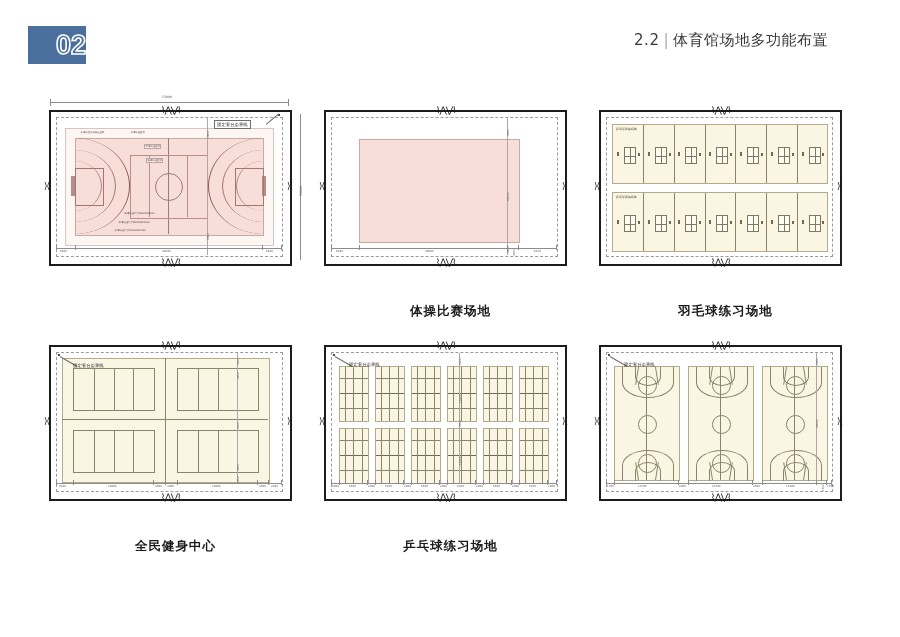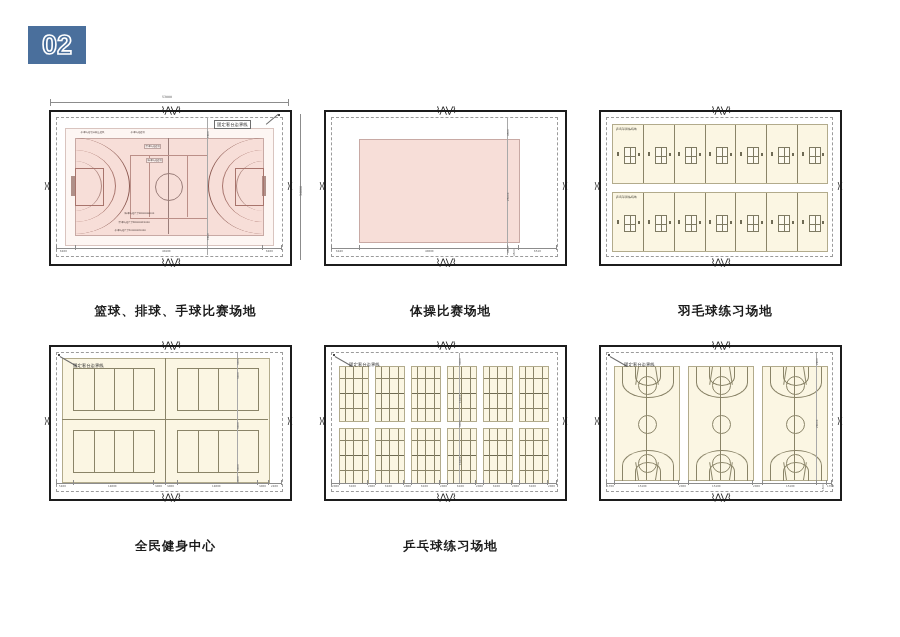--- a/index.html
+++ b/index.html
@@ -7,21 +7,21 @@
     width:900px;height:637px;background:#ffffff;
     font-family:"Liberation Sans","DejaVu Sans",sans-serif;
     color:#231f20;overflow:hidden;position:relative;
   }
   .board{position:absolute;inset:0;}
 
   
   .header{position:absolute;left:0;top:0;width:900px;height:78px;}
   .num-badge{
     position:absolute;left:28px;top:26px;width:58px;height:38px;
-    background:#4a6f9c;display:flex;align-items:center;justify-content:center;
+    background:#4a6f9c;display:flex;align-items:center;justify-content:flex-end;
   }
   .num-badge span{
     font-size:27px;font-weight:bold;color:#4a6f9c;
     -webkit-text-stroke:1.6px #ffffff;
     letter-spacing:0px;line-height:1;font-family:"Liberation Sans",sans-serif;
   }
   .header-title{
     position:absolute;right:72px;top:31px;
     font-size:15px;color:#3a3a3a;letter-spacing:.5px;white-space:nowrap;
     font-family:"DejaVu Sans",sans-serif;
@@ -119,20 +119,23 @@
   }
 </style>
 </head>
 <body>
 
 <div class="board">
 
   <div class="header">
     <div class="num-badge">
       <span>02</span>
+    </div>
+    <div class="header-title">
+      <span>2.2</span><span class="sep">|</span><span>体育馆场地多功能布置</span>
     </div>
   </div>
 
   <div class="grid">
 
     <div class="cell c0">
       <div class="plan">
 
         <div class="dimline" style="left:12px;top:14px;width:238px;"></div>
         <div class="tick" style="left:12px;top:11px;height:7px;"></div>
@@ -191,21 +194,20 @@
 
         <div class="dimline" style="left:18px;top:160px;width:225px;"></div>
         <div class="tick" style="left:18px;top:157px;"></div>
         <div class="tick" style="left:37px;top:157px;"></div>
         <div class="tick" style="left:224px;top:157px;"></div>
         <div class="tick" style="left:243px;top:157px;"></div>
         <div class="dimtxt" style="left:22px;top:161px;">6400</div>
         <div class="dimtxt" style="left:124px;top:161px;">40200</div>
         <div class="dimtxt" style="left:228px;top:161px;">6400</div>
       </div>
-      <div class="caption">篮球、排球、手球比赛场地</div>
     </div>
 
     <div class="cell c1">
       <div class="plan">
         <div class="hall" style="left:11px;top:22px;width:239px;height:152px;"></div>
         <div class="hall-inner" style="left:18px;top:29px;width:225px;height:138px;"></div>
         <div class="brk" style="left:123px;top:18px;">⌇⋀⋁⌇</div>
         <div class="brk" style="left:123px;top:170px;">⌇⋀⋁⌇</div>
         <div class="brk" style="left:6px;top:94px;">⟩⟨</div>
         <div class="brk" style="left:249px;top:94px;">⟩⟨</div>

